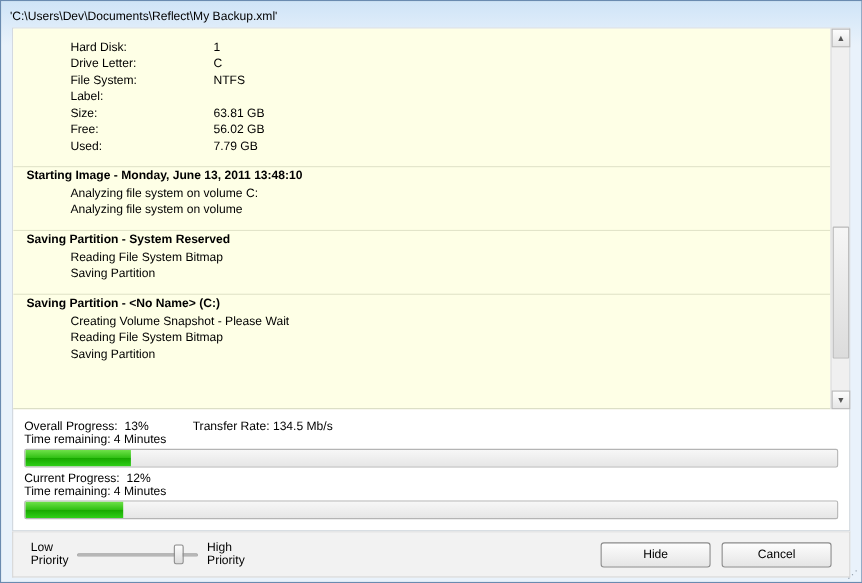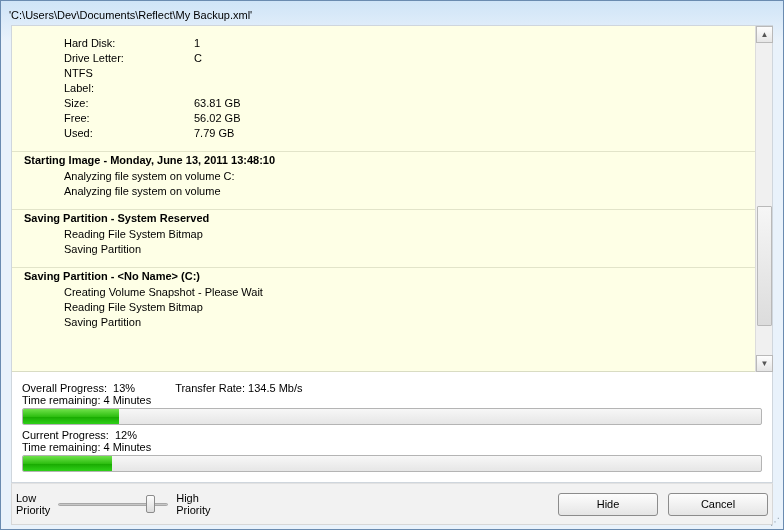--- a/index.html
+++ b/index.html
@@ -99,21 +99,21 @@
   background: linear-gradient(#6fe24a,#2fbf12 50%,#18a800 51%,#2fd018);
 }
 .bottom {
   margin: 0 10px 4px 10px;
   background: #f2f2f2;
   border: 1px solid #d7d7d7;
   border-top: 1px solid #e2e2e2;
   height: 42px;
   display: flex;
   align-items: center;
-  padding: 0 4px;
+  padding: 0 16px;
   gap: 8px;
 }
 .prio-label { line-height: 12px; }
 .slider {
   width: 110px;
   height: 22px;
   position: relative;
 }
 .slider-track {
   position: absolute;
@@ -165,20 +165,21 @@
         <div class="section">
           <div class="kv-row">
               <span class="kv-key">Hard Disk:</span>
               <span class="kv-val">1</span>
             </div>
           <div class="kv-row">
               <span class="kv-key">Drive Letter:</span>
               <span class="kv-val">C</span>
             </div>
           <div class="kv-row">
+              <span class="kv-key">File System:</span>
               <span class="kv-val">NTFS</span>
             </div>
           <div class="kv-row">
               <span class="kv-key">Label:</span>
               <span class="kv-val"></span>
             </div>
           <div class="kv-row">
               <span class="kv-key">Size:</span>
               <span class="kv-val">63.81 GB</span>
             </div>

